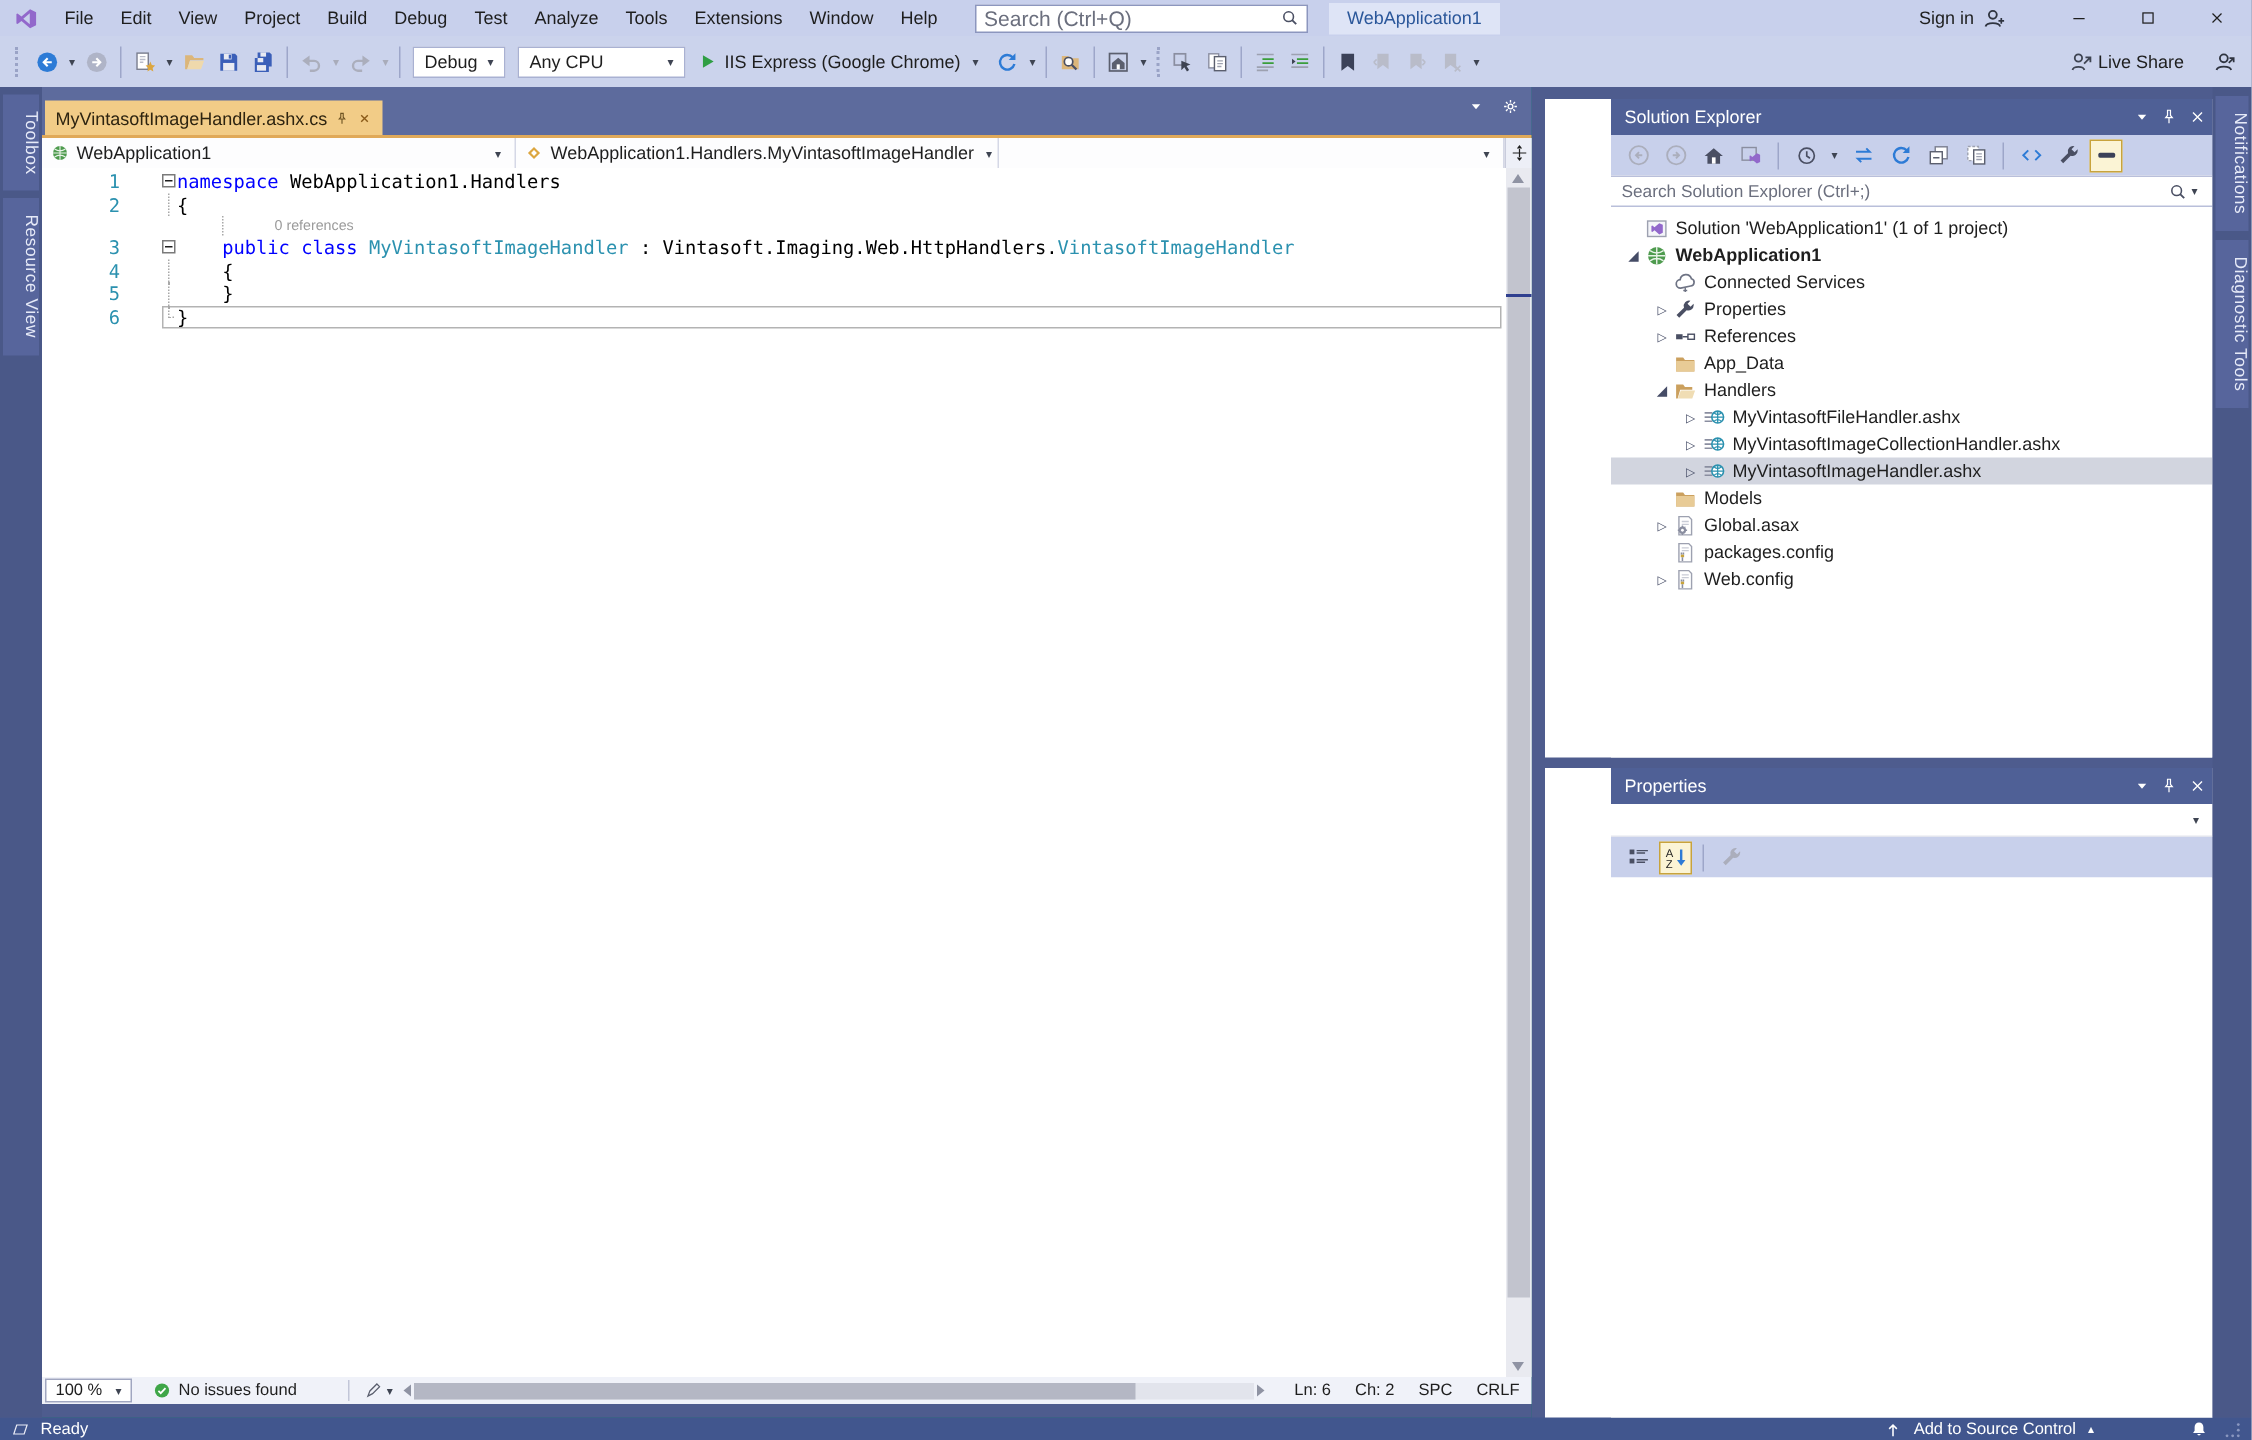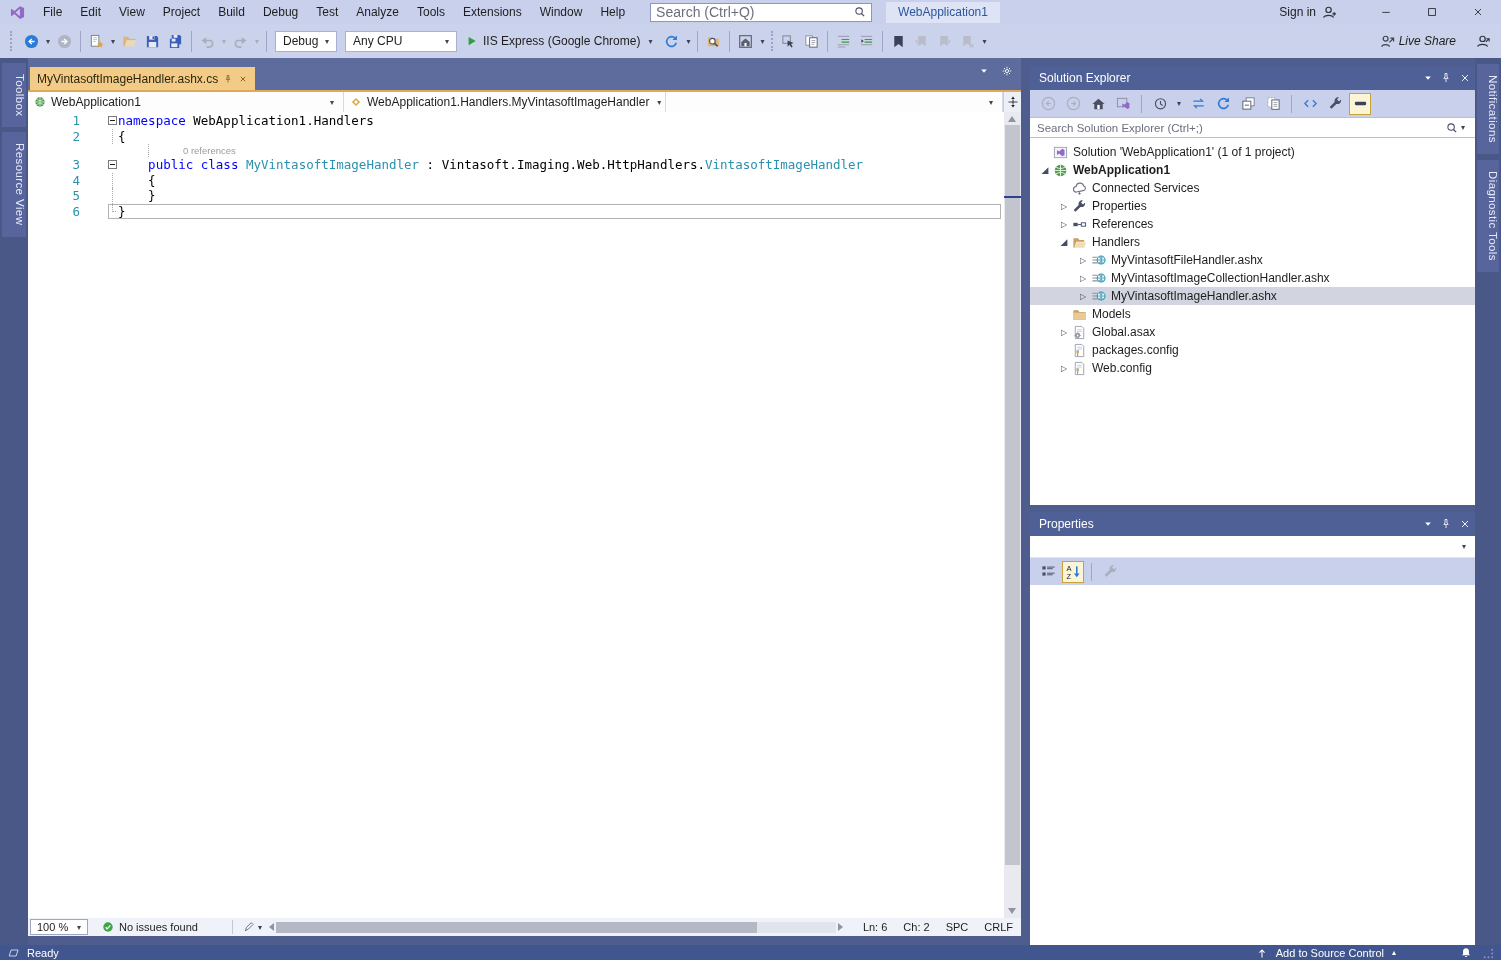--- a/index.html
+++ b/index.html
@@ -25,21 +25,21 @@
   .tb-grip { width:6px; height:20px; border-left:2px dotted #9AA3C6; margin:0 4px; }
   .tb-sep { width:1px; height:21px; background:#9DA6C9; margin:0 4px; flex:none; }
   .tb-dotsep { width:2px; height:20px; border-left:2px dotted #9AA3C6; margin:0 4px; flex:none; }
   .tb-btn { width:23px; height:23px; display:flex; align-items:center; justify-content:center; flex:none; }
   .dd { font-size:8px; color:#3E4452; width:10px; text-align:center; flex:none; }
   .dd.dis { color:#A9ACBA; }
   .combo { background:#fff; border:1px solid #A9B1D2; height:21px; display:flex; align-items:center;
            padding:0 4px 0 7px; margin:0 4px; }
   .combo .lbl { flex:1; }
   .runbtn { display:flex; align-items:center; gap:5px; padding:0 5px; height:23px; }
-  .tb-right { margin-left:auto; display:flex; align-items:center; margin-right:10px; gap:4px;font-style:italic; }
+  .tb-right { margin-left:auto; display:flex; align-items:center; margin-right:10px; gap:4px; }
 
   
   .main { display:flex; height:887px; }
   .left-strip { width:28px; background:#4A5888; padding-top:5px; display:flex; flex-direction:column;
                 gap:5px; align-items:center; }
   .vtab { writing-mode:vertical-rl; background:#57659C; color:#E6EAF8; font-size:11.5px;
           padding:11px 0; width:24px; text-align:center; letter-spacing:.4px; }
   .right-strip { width:26px; background:#4A5888; padding-top:6px; display:flex; flex-direction:column;
                  gap:6px; align-items:center; }
   .right-strip .vtab { width:22px; }
@@ -97,21 +97,21 @@
   .hs-right { border-left:5px solid #8F93A3; }
   .hs-track { flex:1; height:11px; background:#E2E4EC; position:relative; }
   .hs-thumb { position:absolute; left:0; top:0; height:11px; width:86%; background:#B4B7C4; }
   .metric { margin-left:16px; flex:none; }
   .metric:last-child { margin-right:8px; }
   .ed-gap { height:9px; background:#4E5C8E; }
   .gap-col { width:9px; flex:none; }
 
   
   .right-col { width:445px; padding-top:8px; display:flex; flex-direction:column; }
-  .panel { background:#fff; display:flex; flex-direction:column; }
+  .panel { background:#fff; display:flex; flex-direction:column;padding-left:44px; }
   .panel-header { height:24px; background:#4F6096; color:#fff; display:flex; align-items:center;
                   padding:0 4px 0 9px; flex:none; }
   .ph-title { flex:1; }
   .ph-icons { display:flex; align-items:center; gap:7px; }
   .panel-toolbar { height:27px; background:#C8D0EB; display:flex; align-items:center;
                    padding-left:7px; gap:3px; flex:none; }
   .pt-btn { width:22px; height:22px; display:flex; align-items:center; justify-content:center; flex:none; }
   .pt-btn.active { background:#FBF4D5; border:1px solid #C8A33C; }
   .pt-sep { width:1px; height:18px; background:#9DA6C9; margin:0 4px; }
   .se { height:439px; }
@@ -795,20 +795,32 @@
             <span class="ticon" data-icon="references">
               <svg viewBox="0 0 16 16" xmlns="http://www.w3.org/2000/svg">
                 <rect x="1.5" y="6.2" width="4.6" height="3.6" fill="#4A4F63"></rect>
                 <rect x="9.9" y="6.2" width="4.6" height="3.6" fill="#fff" stroke="#4A4F63"></rect>
                 <path d="M6.1 8h3.8" stroke="#4A4F63"></path>
               </svg>
             </span>
             <span class="tlabel">References</span>
           </div>
           <div class="tree-row" style="padding-left: 27px;">
+            <span class="arrow"></span>
+            <span class="ticon" data-icon="folder">
+              <svg viewBox="0 0 16 16" xmlns="http://www.w3.org/2000/svg">
+                <path fill="#CBA05E" d="M1.5 3.5h5l1.3 1.8h6.7v8.2H1.5z"></path>
+                <path fill="#E2C астр"></path>
+                <path fill="#E2C astr"></path>
+                <path fill="#E8CB96" d="M1.5 6h13v7.5h-13z"></path>
+              </svg>
+            </span>
+            <span class="tlabel">App_Data</span>
+          </div>
+          <div class="tree-row" style="padding-left: 27px;">
             <span class="arrow exp">◢</span>
             <span class="ticon" data-icon="folderopen">
               <svg viewBox="0 0 16 16" xmlns="http://www.w3.org/2000/svg">
                 <path fill="#CBA05E" d="M1.5 3.5h5l1.3 1.8H13v1.9H4.4L2.6 13.5H1.5z"></path>
                 <path fill="#F0DDB4" d="M4.8 7.8h10.2l-2 5.7H2.8z"></path>
               </svg>
             </span>
             <span class="tlabel">Handlers</span>
           </div>
           <div class="tree-row" style="padding-left: 46px;">

